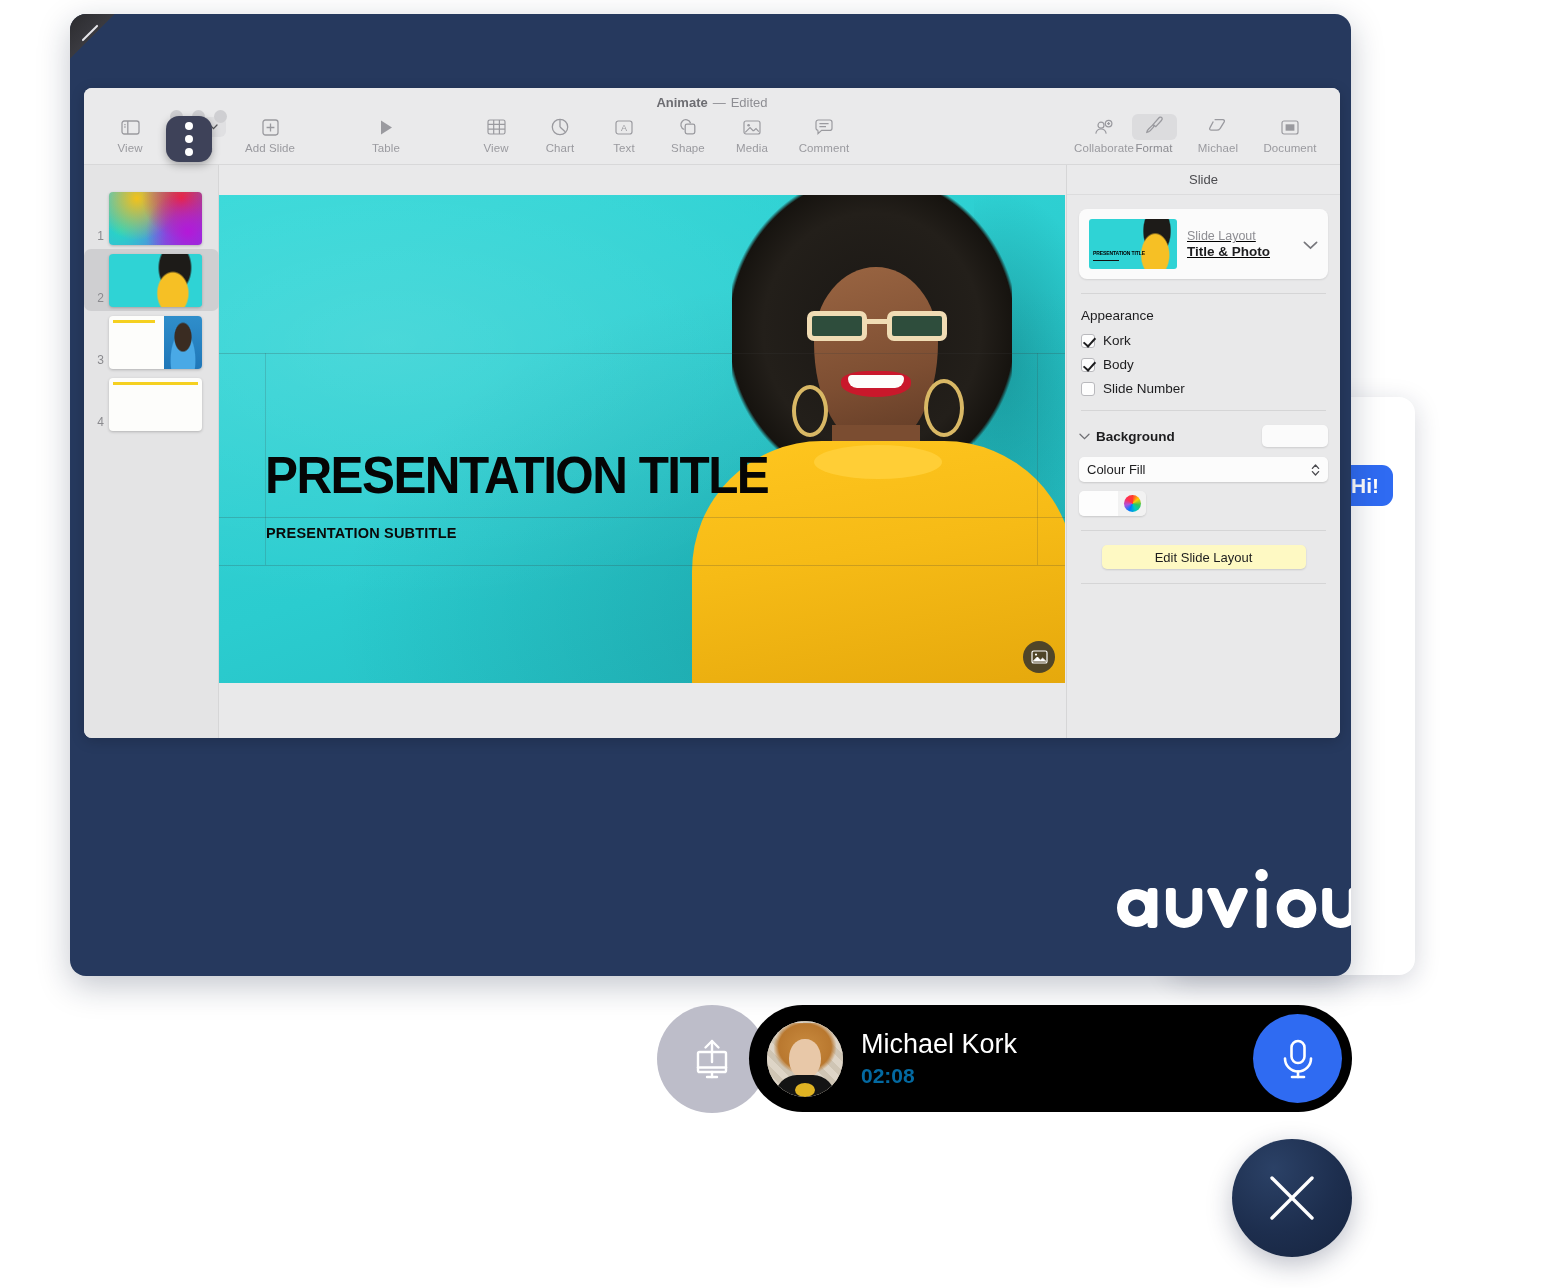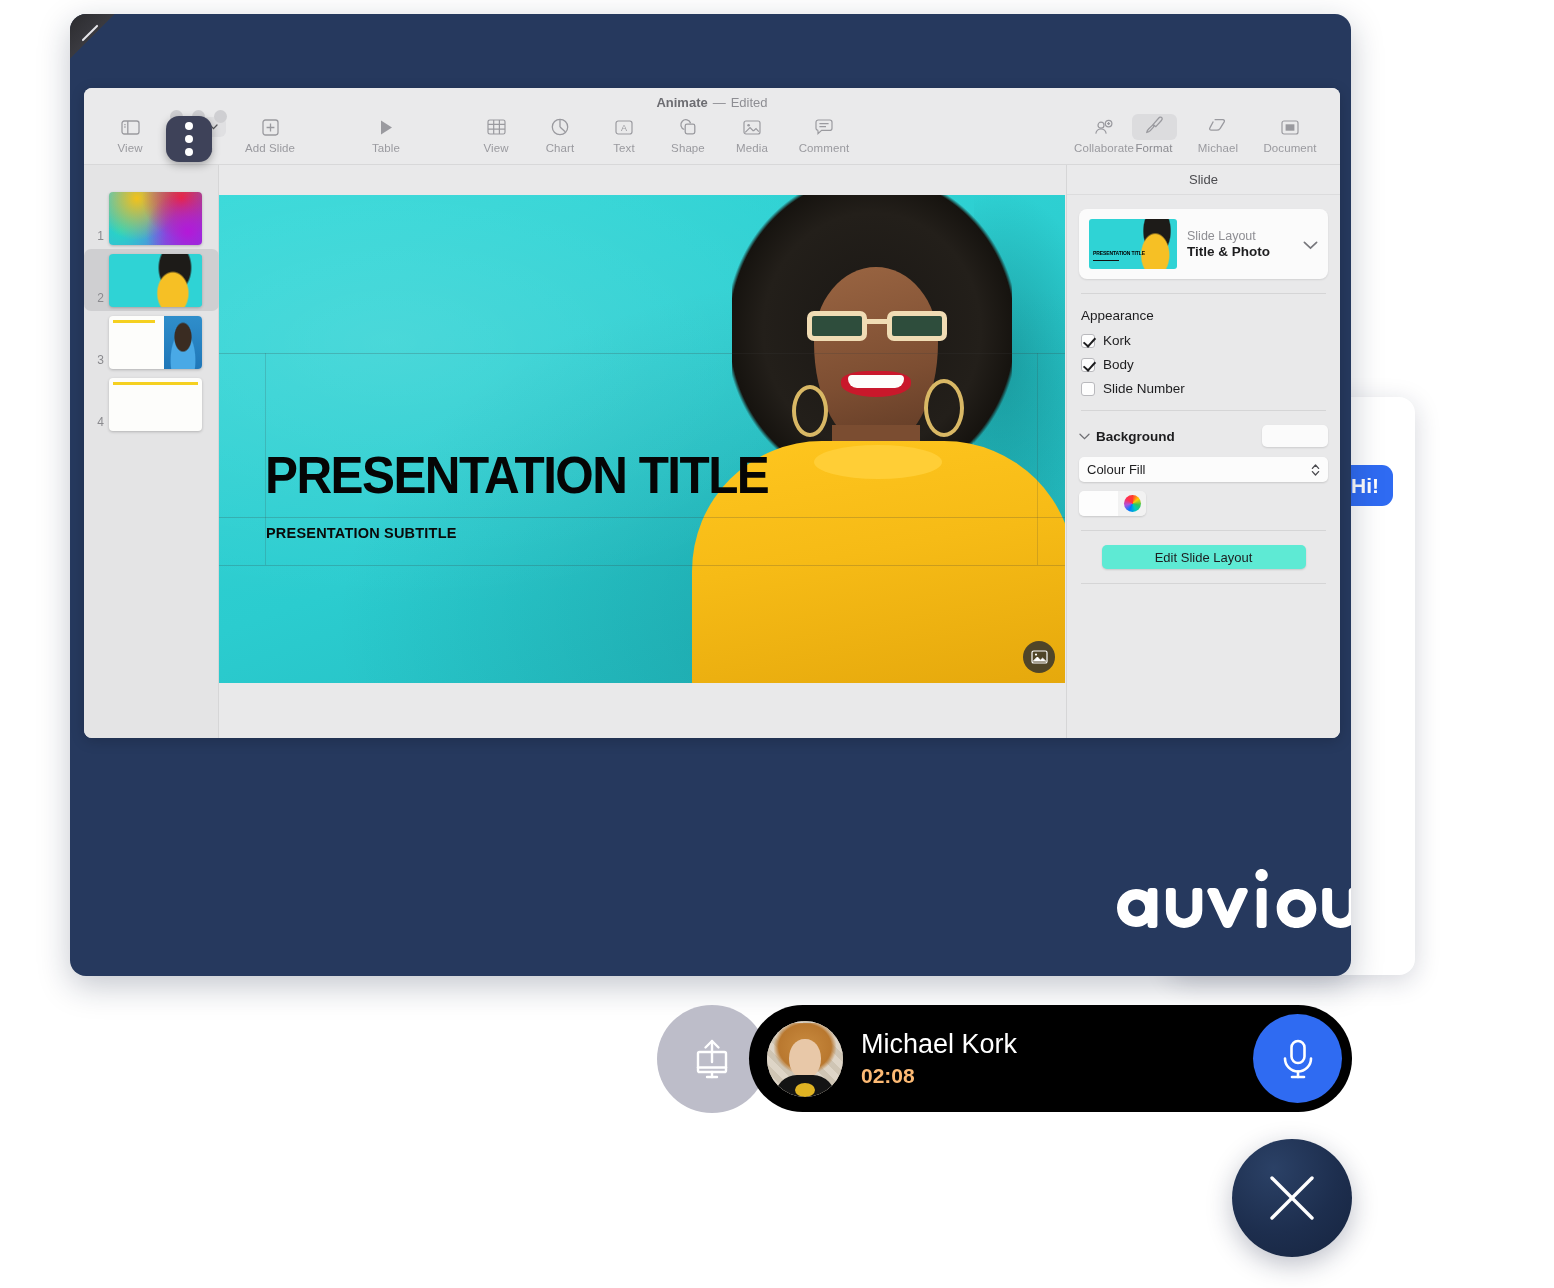--- a/index.html
+++ b/index.html
@@ -184,21 +184,21 @@
                   position:relative; background:#2fd3d5; flex:none; }
   .layout-thumb .lt-person { position:absolute; right:-2px; top:0; width:44px; height:50px;
       background:
         radial-gradient(ellipse at 46% 72%, #f6c025 0%, #f6c025 40%, rgba(246,192,37,0) 44%),
         radial-gradient(ellipse at 50% 24%, #1d1b18 0%, #1d1b18 42%, rgba(29,27,24,0) 46%),
         transparent; }
   .layout-thumb .lt-title { position:absolute; left:4px; bottom:13px; font-size:5px;
       font-weight:900; color:#000; letter-spacing:-.1px; }
   .layout-thumb .lt-sub { position:absolute; left:4px; bottom:8px; width:26px; height:1.5px;
       background:#111; }
-  .layout-txt { flex:1; min-width:0; }
+  .layout-txt { flex:1; min-width:0;text-decoration:underline; }
   .layout-txt .l1 { font-size:12.5px; color:#8e8e93; }
   .layout-txt .l2 { font-size:13.5px; color:#1d1d1f; font-weight:700; margin-top:1px; }
   .chev { color:#77777c; font-size:15px; }
 
   .fmt-hr { height:1px; background:#d5d5d6; margin:14px 2px; }
   .fmt-h { font-size:13.5px; color:#1d1d1f; font-weight:400; margin:0 0 10px 2px; }
   .chk-row { display:flex; align-items:center; gap:8px; margin:0 0 9px 2px; }
   .chk { width:14px; height:14px; border-radius:3px; background:#fdfdfd;
          border:1px solid #b9b9bd; position:relative; flex:none; }
   .chk.on:after { content:""; position:absolute; left:4px; top:0px; width:5px; height:10px;
@@ -216,21 +216,21 @@
             box-shadow:0 1px 2px rgba(0,0,0,.14); }
   .select .stepper { margin-left:auto; font-size:11px; color:#4a4a4f; line-height:.9;
             display:flex; flex-direction:column; }
   .color-row { display:flex; margin-top:9px; width:67px; height:25px;
                border-radius:5px; overflow:hidden; box-shadow:0 1px 2px rgba(0,0,0,.14); }
   .color-row .fill { flex:1; background:#fdfdfd; }
   .color-row .wheel { width:28px; background:#f2f2f2; display:flex;
                align-items:center; justify-content:center; }
   .wheel-dot { width:17px; height:17px; border-radius:50%;
       background:conic-gradient(#ff3b30,#ffcc00,#34c759,#00c7be,#007aff,#af52de,#ff2d55,#ff3b30); }
-  .btn-wide { width:204px; margin:0 auto; height:24px; background:#5eead4;
+  .btn-wide { width:204px; margin:0 auto; height:24px; background:#fef9c3;
               border-radius:5px; display:flex; align-items:center; justify-content:center;
               font-size:13px; color:#1d1d1f; box-shadow:0 1px 2px rgba(0,0,0,.14); }
 
   
   .logo { position:absolute; left:1033px; top:855px; font-size:62px; font-weight:700;
           color:#fff; letter-spacing:-2px; }
   .logo svg { display:block; }
 
   
   .share-btn { position:absolute; left:657px; top:1005px; width:110px; height:108px;
@@ -246,21 +246,21 @@
   .avatar .hair { position:absolute; left:6px; top:2px; width:64px; height:52px;
       background:radial-gradient(ellipse at 50% 46%, #c98b3f 0%, #b9782f 58%, rgba(185,120,47,0) 70%); }
   .avatar .face { position:absolute; left:22px; top:18px; width:32px; height:40px;
       border-radius:48% 48% 50% 50%; background:#e8c8a8; }
   .avatar .shirt { position:absolute; left:8px; bottom:0; width:60px; height:22px;
       border-radius:30px 30px 0 0; background:#141414; }
   .avatar .shirt:after { content:""; position:absolute; left:20px; top:8px;
       width:20px; height:14px; border-radius:50%; background:#e0b323; }
   .call-txt { margin-left:18px; }
   .call-name { color:#fff; font-size:27px; font-weight:400; line-height:1.15; }
-  .call-time { color:#fdba74; font-size:21px; font-weight:700; margin-top:3px;
+  .call-time { color:#0369a1; font-size:21px; font-weight:700; margin-top:3px;
       font-family:"Liberation Sans", sans-serif; }
   .mic-btn { margin-left:auto; width:89px; height:89px; border-radius:50%;
       background:#2f6bf2; display:flex; align-items:center; justify-content:center; }
 
   .close-btn { position:absolute; left:1232px; top:1139px; width:120px; height:118px;
       border-radius:50%;
       background:radial-gradient(circle at 35% 25%, #2b4166 0%, #1d2e4e 55%, #16243f 100%);
       display:flex; align-items:center; justify-content:center;
       box-shadow:0 8px 26px rgba(20,30,60,.28); }
 </style>

